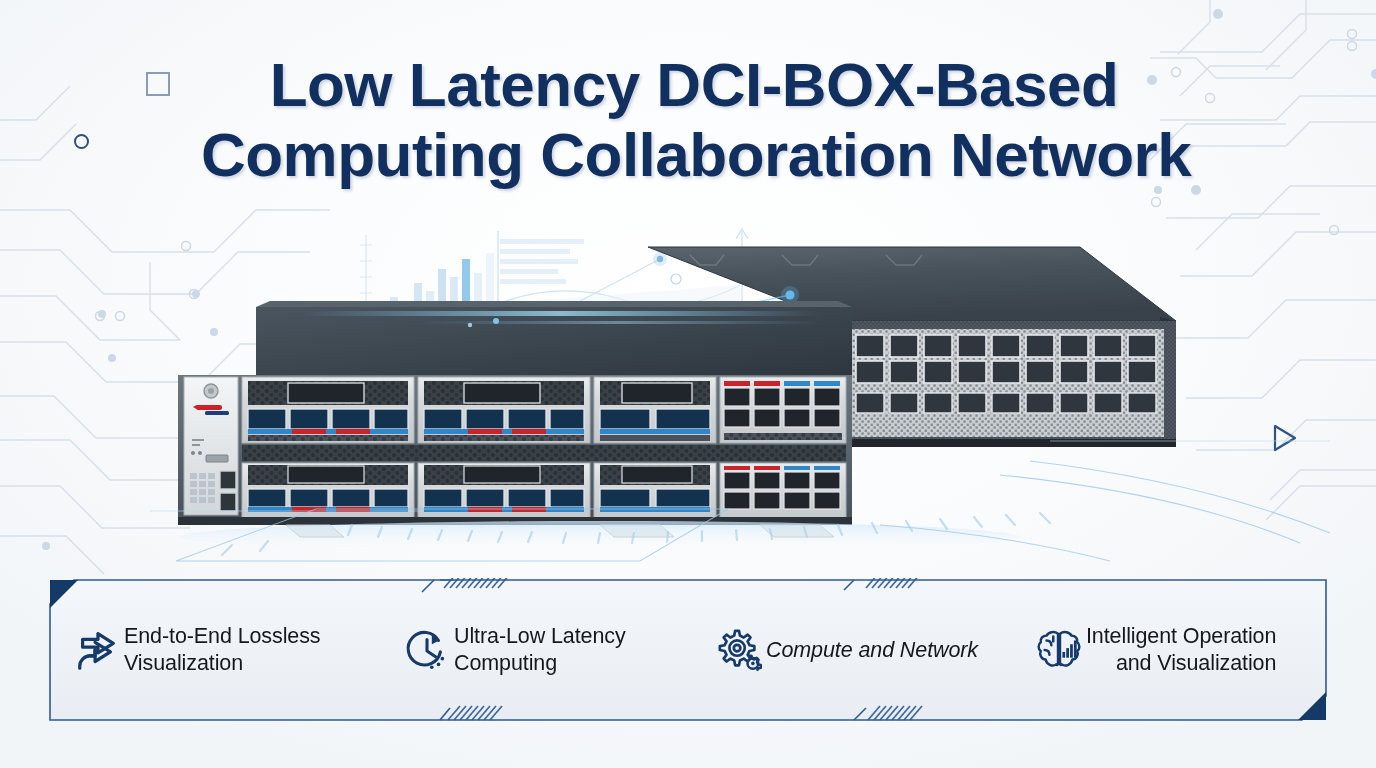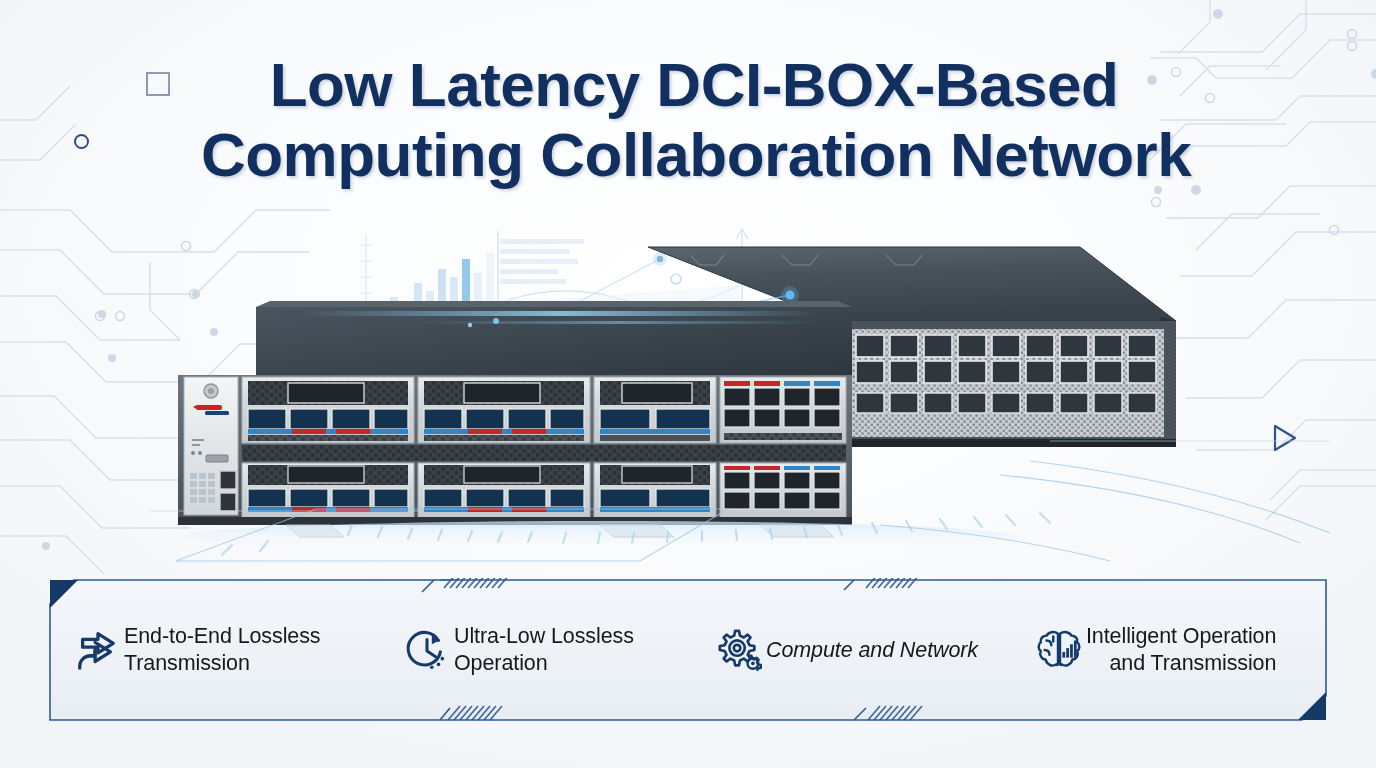--- a/index.html
+++ b/index.html
@@ -720,38 +720,38 @@
       <div class="fb-item f0">
         <span class="fb-icon">
           <svg viewBox="0 0 48 48" fill="none" stroke="currentColor" stroke-width="3.4" stroke-linejoin="round" stroke-linecap="round">
             <path d="M25 7 L25 13 L9 13 L9 21 L25 21 L25 27 L41 17 Z"></path>
             <path d="M22 24 L22 30 L17 30 A11 11 0 0 0 6 41 L6 43"></path>
             <path d="M22 24 L22 30 L17 30 M22 30 L22 36 L38 26 L22 16"></path>
           </svg>
         </span>
         <span class="fb-label">
           <span class="ln">End-to-End Lossless</span>
-          <span class="ln">Transmission</span>
+          <span class="ln">Visualization</span>
         </span>
       </div>
 
       <div class="fb-item f1">
         <span class="fb-icon">
           <svg viewBox="0 0 48 48" fill="none" stroke="currentColor" stroke-width="3.2" stroke-linecap="round" stroke-linejoin="round">
             <path d="M36 14 A17 17 0 1 0 38 26"></path>
             <path d="M29 6 L37 14 L29 18" fill="currentColor" stroke="none"></path>
             <path d="M24 13 L24 25 L33 31"></path>
             <circle cx="40" cy="33" r="1.9" fill="currentColor" stroke="none"></circle>
             <circle cx="36" cy="39" r="1.9" fill="currentColor" stroke="none"></circle>
             <circle cx="29" cy="42" r="1.9" fill="currentColor" stroke="none"></circle>
           </svg>
         </span>
         <span class="fb-label">
-          <span class="ln">Ultra-Low Lossless</span>
-          <span class="ln">Operation</span>
+          <span class="ln">Ultra-Low Latency</span>
+          <span class="ln">Computing</span>
         </span>
       </div>
 
       <div class="fb-item f2">
         <span class="fb-icon">
           <svg viewBox="0 0 48 48" fill="none" stroke="currentColor" stroke-width="2.8" stroke-linejoin="round">
             <path d="M20 4 L24 4 L25 9 L29 11 L33 8 L36 11 L33 15 L35 19 L40 20 L40 24 L35 25 L33 29 L36 33 L33 36 L29 33 L25 35 L24 40 L20 40 L19 35 L15 33 L11 36 L8 33 L11 29 L9 25 L4 24 L4 20 L9 19 L11 15 L8 11 L11 8 L15 11 L19 9 Z"></path>
             <circle cx="22" cy="22" r="8"></circle>
             <circle cx="22" cy="22" r="3.4"></circle>
             <path d="M34 30 L37 30 L37.7 33 L40 34 L42.5 32.2 L44.5 34.2 L42.8 36.6 L43.8 39 L46.8 39.6 L46.8 42.6 L43.8 43.3 L42.8 45.6" stroke-width="2.6"></path>
@@ -775,20 +775,20 @@
             <g stroke-width="2.9" stroke-linecap="butt">
               <path d="M29 32 L29 26"></path>
               <path d="M33 32 L33 22"></path>
               <path d="M37 32 L37 18"></path>
               <path d="M41 32 L41 14"></path>
             </g>
           </svg>
         </span>
         <span class="fb-label">
           <span class="ln">Intelligent Operation</span>
-          <span class="ln">and Transmission</span>
+          <span class="ln">and Visualization</span>
         </span>
       </div>
 
     </div>
   </div>
 
 </div>
 
 </body></html>

